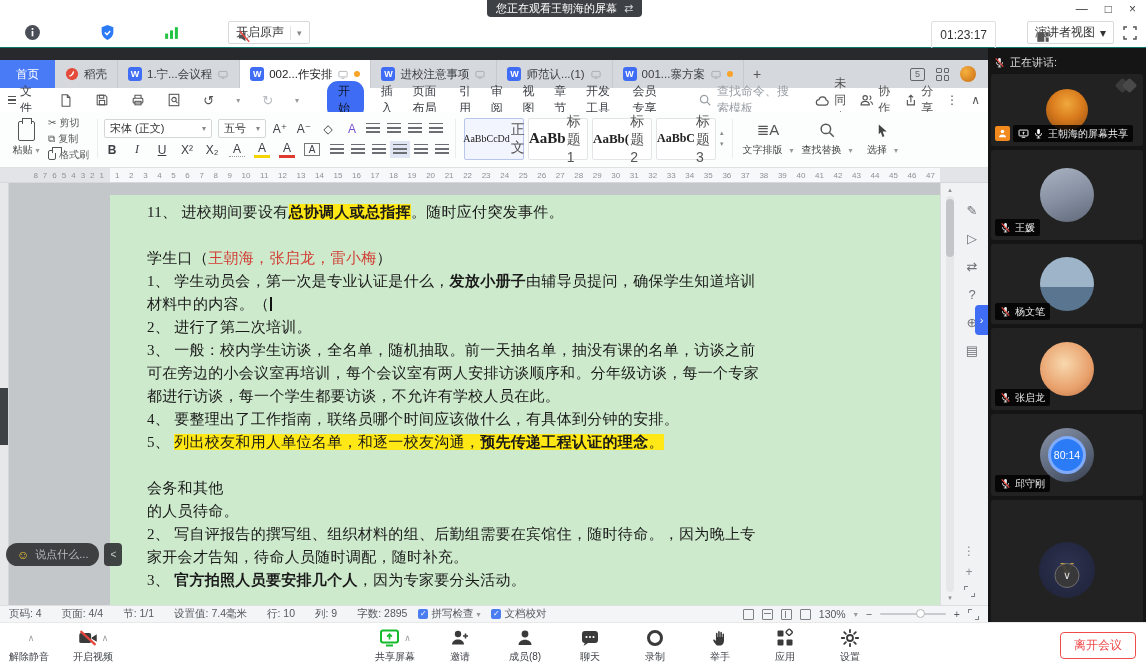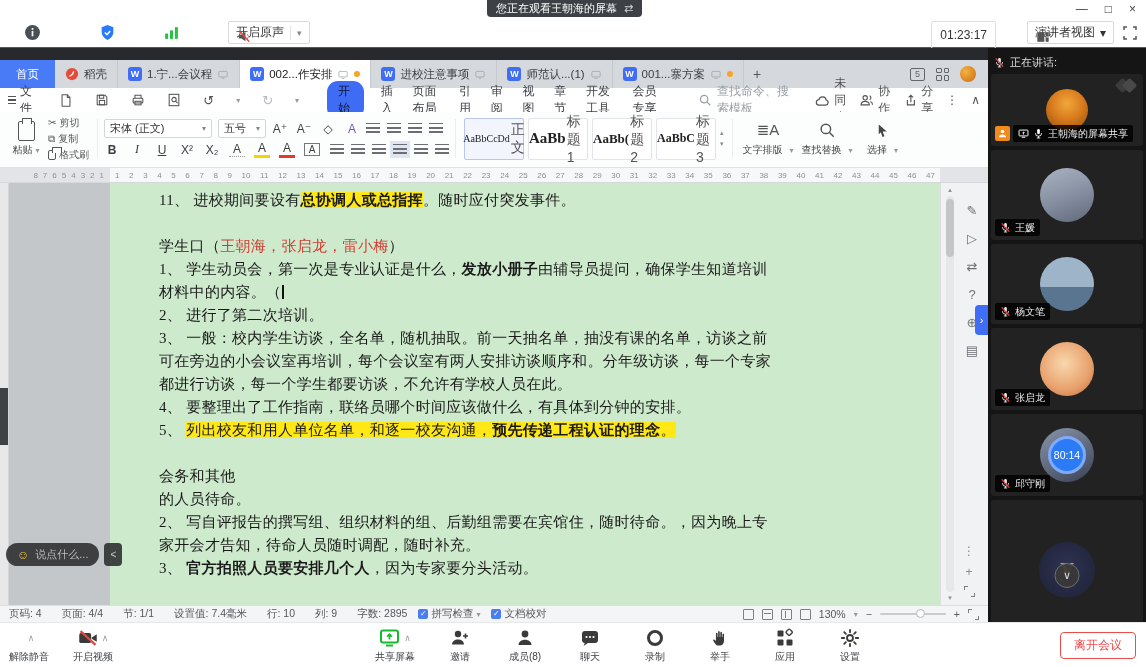--- a/index.html
+++ b/index.html
@@ -108,21 +108,21 @@
   
   #wps-ruler{height:15px;display:flex;border-bottom:1px solid #d6d8da;font-size:8px;color:#8e9196}
   #ruler-left{width:110px;background:#e2e4e7;display:flex;align-items:center;justify-content:flex-end;gap:5px;padding-right:6px}
   #ruler-mid{width:830px;background:#f7f8f9;display:flex;align-items:center;justify-content:space-between;padding:0 5px}
   #ruler-right{flex:1;background:#e2e4e7}
 
   
   #wps-canvas{flex:1;position:relative;overflow:hidden}
   #vruler{position:absolute;left:0;top:0;width:9px;height:100%;background:#e6e8ea;border-right:1px solid #d4d6d8}
   #vruler .dark{position:absolute;left:0;top:205px;width:100%;height:57px;background:#3f4245}
-  #page{position:absolute;left:110px;top:0;width:830px;height:100%;background:#cdeacc;padding:6px 35px 0 49px}
+  #page{position:absolute;left:110px;top:12px;width:830px;height:100%;background:#cdeacc;padding:6px 35px 0 37px}
   .dline{font-family:"Liberation Serif","DejaVu Serif",serif;font-size:15px;line-height:23px;height:23px;
     color:#1a1a1a;letter-spacing:.3px;white-space:nowrap}
   .seg.b{font-weight:bold}
   .seg.r{color:#d23a31}
   .seg.h{background:#ffe816}
   .seg.hb{background:#ffe816;font-weight:bold}
   .caret{display:inline-block;width:1.3px;height:14px;background:#111;vertical-align:-2px;margin-left:1px}
 
   
   #gutter{position:absolute;right:0;top:0;width:48px;height:100%;background:#f1f2f3;border-left:1px solid #dcdee0}

